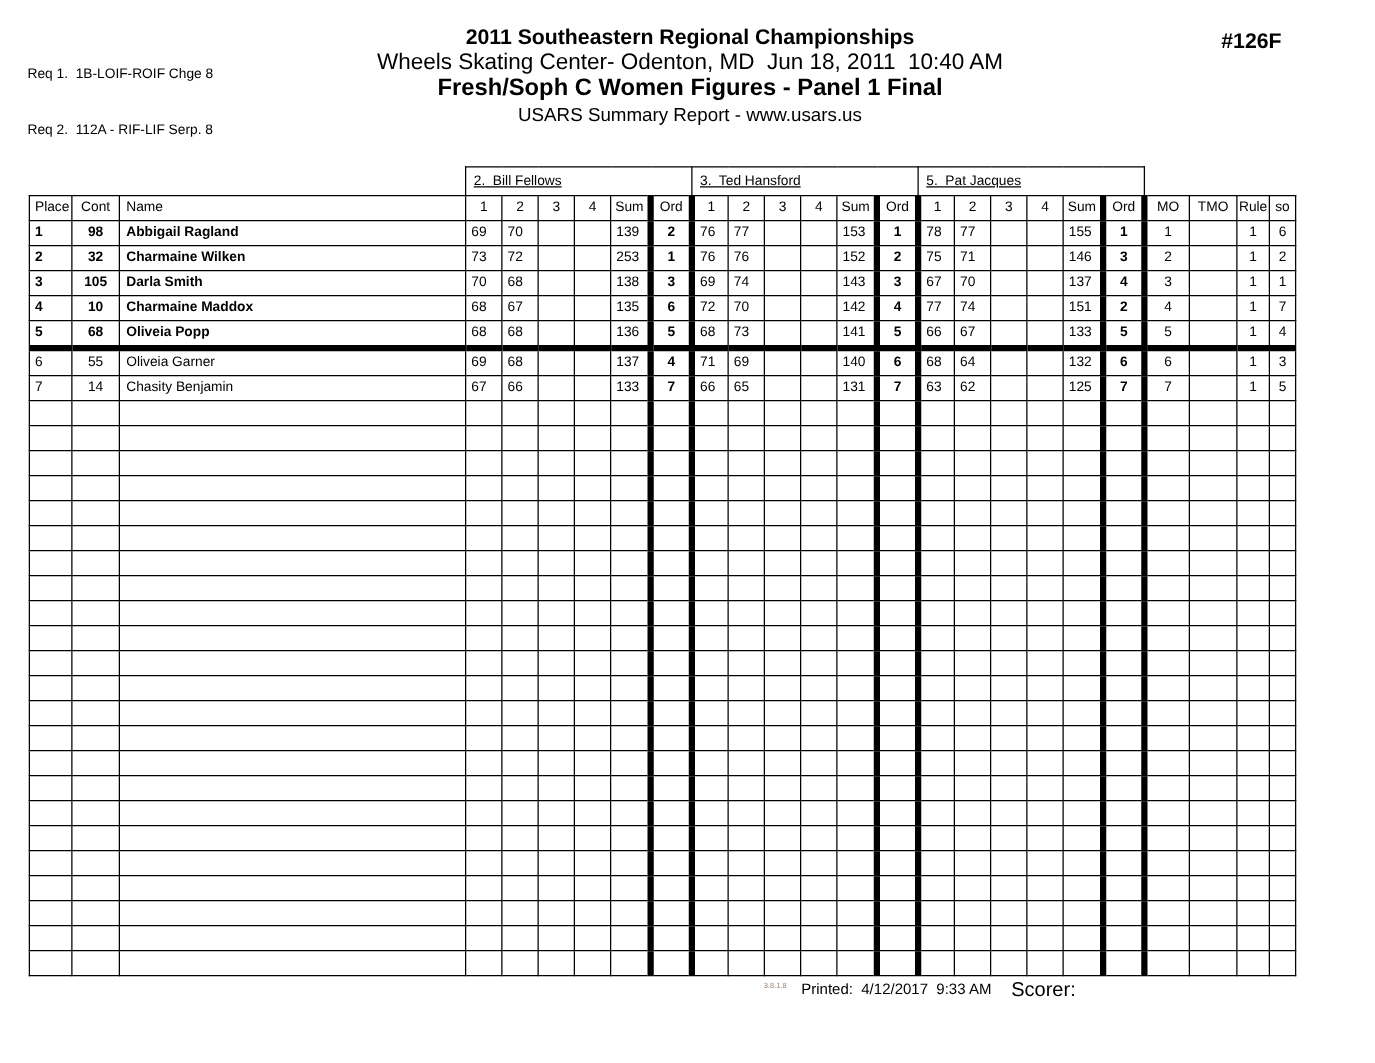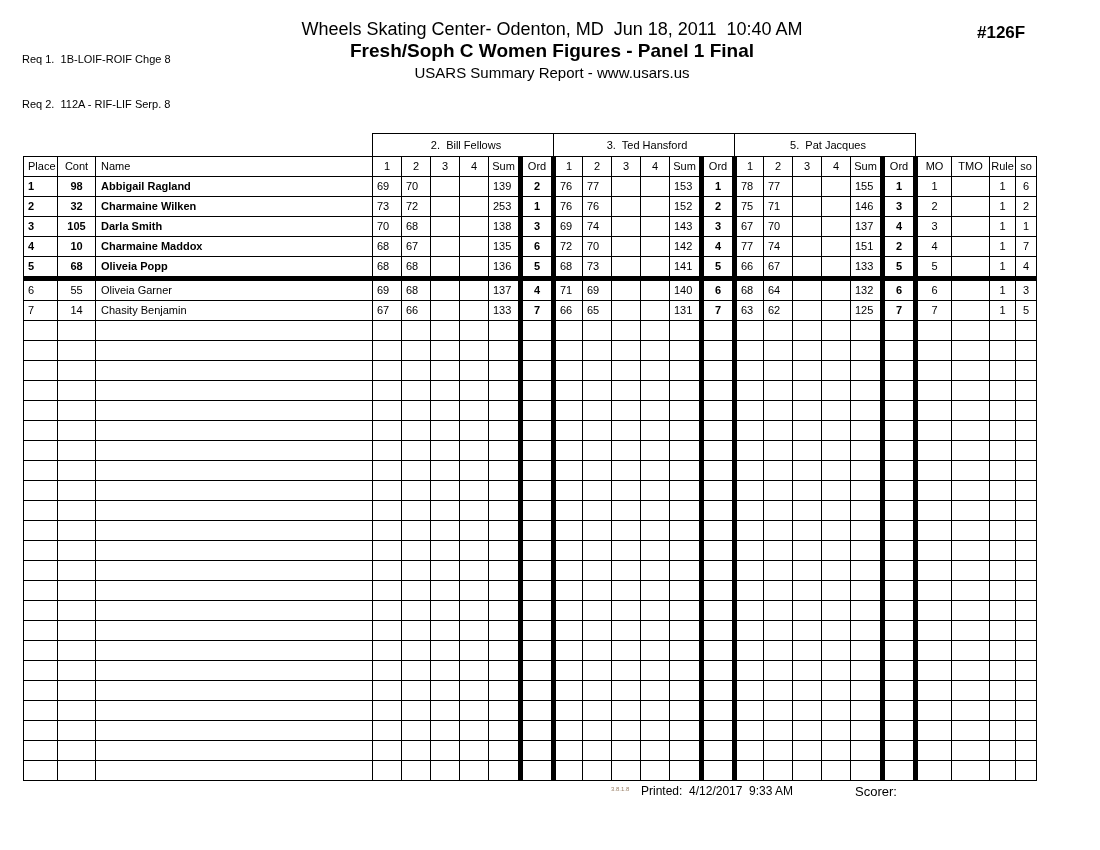--- a/index.html
+++ b/index.html
@@ -13,42 +13,43 @@
   .t3{font-size:19px;font-weight:bold;line-height:24px;white-space:pre;text-align:center;}
   .t4{font-size:15px;line-height:20px;white-space:pre;}
 
   .evnum{position:absolute;left:977px;top:23px;font-size:17px;font-weight:bold;}
 
   table.results{position:absolute;left:23px;top:133px;border-collapse:collapse;table-layout:fixed;}
   .results td{border:1px solid #000;height:19px;font-size:11px;line-height:13px;padding:0;
               white-space:pre;overflow:hidden;vertical-align:middle;}
   tr.jrow td{height:22px;}
   td.nob{border:none;}
-  td.judgebox{text-align:center;padding-left:6px;}
+  td.judgebox{text-align:left;padding-left:6px;text-decoration:underline;}
   .al{text-align:left;padding-left:4px !important;}
   .nm{text-align:left;padding-left:5px !important;}
   .ac{text-align:center;}
   td.ord{border-left:5px solid #000;border-right:5px solid #000;text-align:center;font-weight:bold;}
   td.ord.hdr{font-weight:normal;}
   tr.cut td{border-bottom:5px solid #000;}
   .b{font-weight:bold;}
 
   .ver{position:absolute;left:611px;top:786px;font-size:6px;color:#997f66;}
   .printed{position:absolute;left:641px;top:784px;font-size:12px;white-space:pre;}
-  .scorer{position:absolute;left:855px;top:784px;font-size:13px;}
+  .scorer{position:absolute;left:809px;top:784px;font-size:16px;}
 </style>
 </head>
 <body>
 
 <div class="req">
   <div>Req 1.  1B-LOIF-ROIF Chge 8</div>
   <div>Req 2.  112A - RIF-LIF Serp. 8</div>
 </div>
 
 <div class="titles">
+  <div class="t1">2011 Southeastern Regional Championships</div>
   <div class="t2">Wheels Skating Center- Odenton, MD  Jun 18, 2011  10:40 AM</div>
   <div class="t3">Fresh/Soph C Women Figures - Panel 1 Final</div>
   <div class="t4">USARS Summary Report - www.usars.us</div>
 </div>
 
 <div class="evnum">#126F</div>
 
 <table class="results">
   <colgroup id="cols">
       <col style="width: 34px;">

